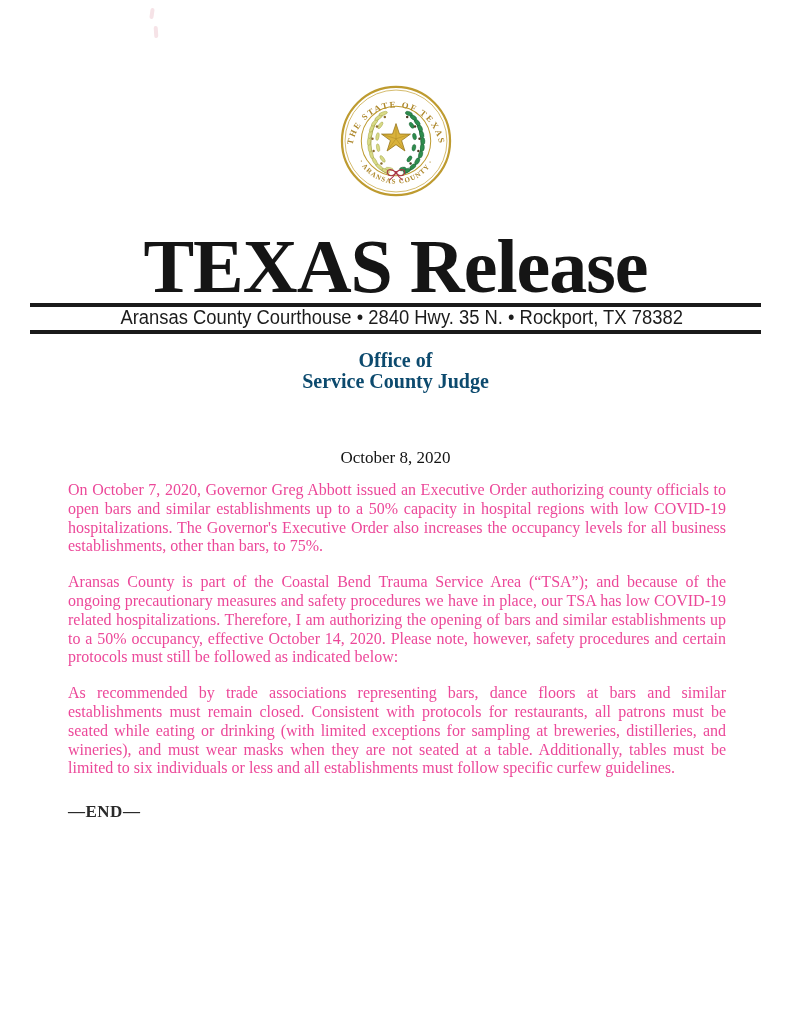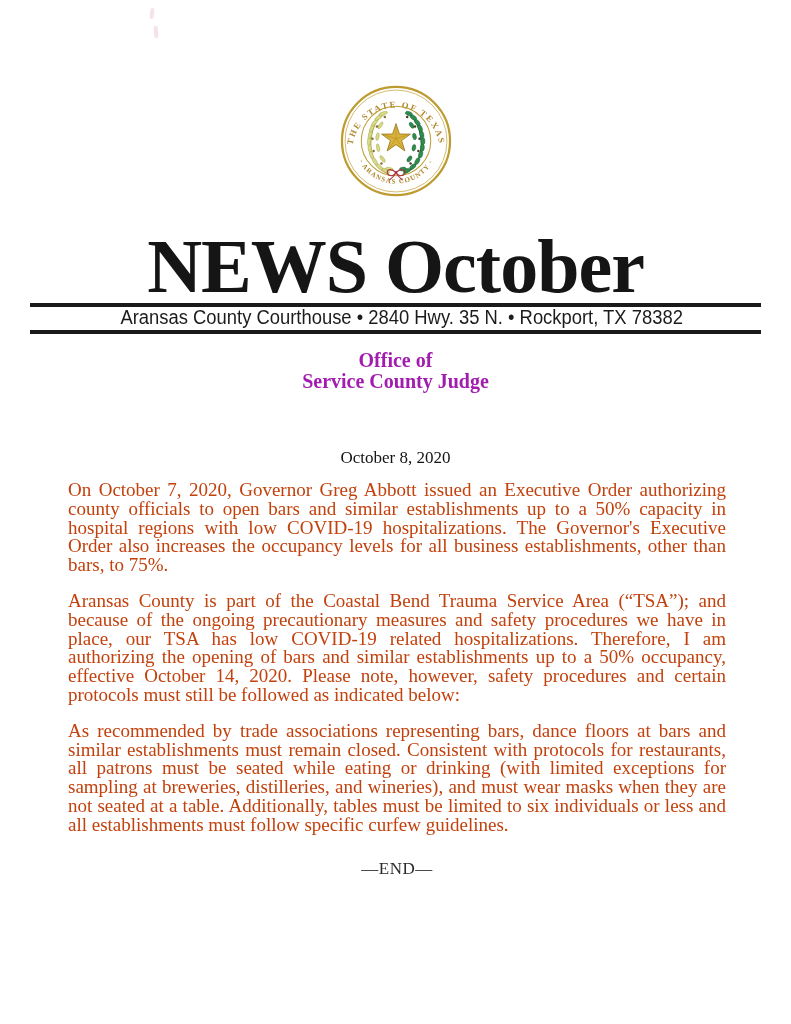--- a/index.html
+++ b/index.html
@@ -38,45 +38,46 @@
     white-space:nowrap;
     margin-left:12px;
   }
   .masthead-address .squeeze{display:inline-block;transform:scaleX(.92);}
 
   .office-block{
     position:absolute;top:350px;left:0;right:0;
     text-align:center;
     font-weight:bold;
     font-size:20px;line-height:21px;
-    color:#a21caf;
+    color:#0c4a6e;
   }
   .date-line{
     position:absolute;top:448px;left:0;right:0;
     text-align:center;
     font-weight:normal;
     font-size:17px;line-height:20px;
     color:#141414;
   }
   .content{
     position:absolute;top:481px;left:68px;width:658px;
   }
   .content p{
     margin:0 0 17px 0;
-    font-size:19px;
+    font-size:16px;
     line-height:18.8px;
     text-align:justify;
-    color:#c2410c;
+    color:#ec4899;
   }
   .end-marker{
     margin-top:24px;
-    text-align:center;
+    text-align:left;
     font-size:17px;
     letter-spacing:.5px;
     color:#2a2a2a;
+    font-weight:bold;
   }
 </style>
 </head>
 <body>
 
 <div class="page">
 
   <div class="stray m1"></div>
   <div class="stray m2"></div>
 
@@ -170,21 +171,21 @@
       <g stroke="#A93344" fill="none" stroke-width="2">
         <path d="M100,156 C91,148 82,151 85,158 C88,164 96,163 100,157"></path>
         <path d="M100,156 C109,148 118,151 115,158 C112,164 104,163 100,157"></path>
         <path d="M99,158 C96,163 92,167 88,170"></path>
         <path d="M101,158 C104,163 108,167 112,170"></path>
         <circle cx="100" cy="156" r="2.3" fill="#A93344" stroke="none"></circle>
       </g>
     </svg>
   </div>
 
-  <div class="masthead-title">NEWS October</div>
+  <div class="masthead-title">TEXAS Release</div>
   <div class="rule top"></div>
   <div class="masthead-address"><span class="squeeze">Aransas County Courthouse • 2840 Hwy. 35 N. • Rockport, TX 78382</span></div>
   <div class="rule bottom"></div>
 
   <div class="office-block">
     <div>Office of</div>
     <div>Service County Judge</div>
   </div>
 
   <div class="date-line">October 8, 2020</div>

